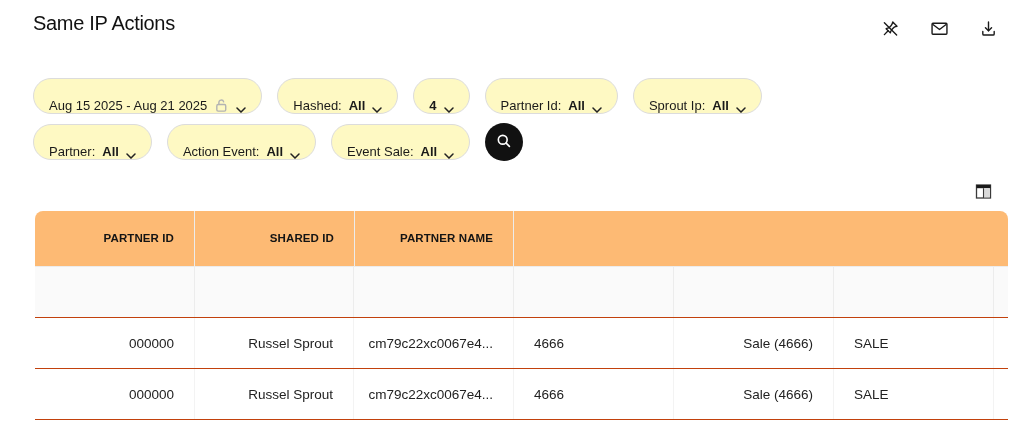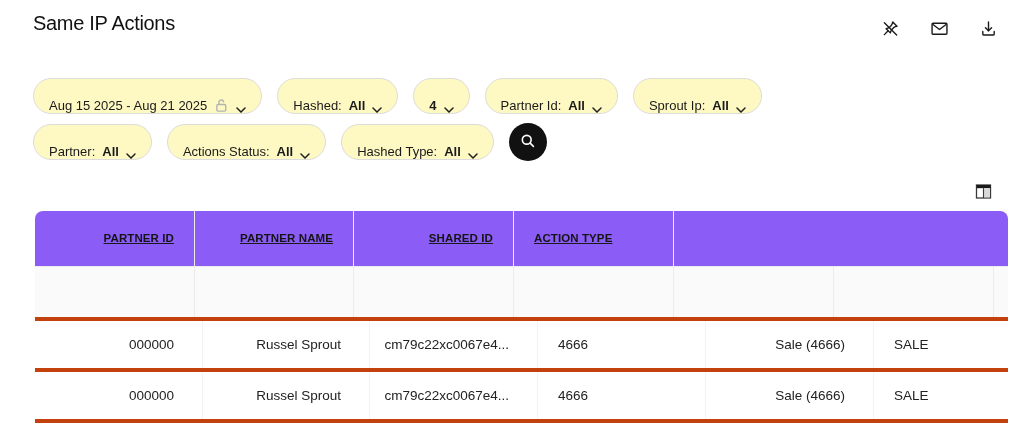--- a/index.html
+++ b/index.html
@@ -30,23 +30,23 @@
     cursor:pointer; margin-left:0; }
 
   
   .col-select { position:absolute; left:975px; top:183px; width:17px; height:17px;
     background:none; border:none; padding:0; cursor:pointer; line-height:0; }
 
   
   .table { position:absolute; left:35px; top:211px; width:973px;
     border-radius:8px 8px 0 0; overflow:hidden; font-size:13.5px; }
   .tr { display:flex; width:100%; }
-  .thead { background:#8b5cf6; height:55px;text-decoration:underline; }
+  .thead { background:#fdba74; height:55px; }
   .frow  { background:#fafafa; height:51px; border-top:1px solid #ececec; }
-  .trow  { background:#fff; height:51px; border-top:4px solid #c2410c;gap:8px; }
+  .trow  { background:#fff; height:51px; border-top:1px solid #c2410c; }
   .th, .td { display:flex; align-items:center; padding:0 20px; height:100%; }
   .th { font-size:11.5px; font-weight:700; text-transform:uppercase;
     color:#141414; line-height:1.25; letter-spacing:0.1px; }
   .thead .th + .th, .frow .td + .td { border-left:1px solid #ececec; }
   .trow .td + .td { border-left:1px solid #f3f3f3; }
   .a-right { justify-content:flex-end; text-align:right; }
   .a-left  { justify-content:flex-start; text-align:left; }
   .col-0 { width:159px; flex:none; }
   .col-1 { width:159px; flex:none; }
   .col-2, .col-3, .col-4, .col-5 { width:160px; flex:none; }
@@ -149,31 +149,31 @@
     <span>Partner:</span>
     <span class="val">All</span>
     <span>
       <svg width="10" height="6" viewBox="0 0 10 6" fill="none" stroke="#222" stroke-width="1.5" stroke-linecap="round">
           <polyline points="1,1 5,5 9,1"></polyline>
         </svg>
     </span>
   </button>
 
   <button class="pill">
-    <span>Actions Status:</span>
-    <span class="val">All</span>
-    <span>
-      <svg width="10" height="6" viewBox="0 0 10 6" fill="none" stroke="#222" stroke-width="1.5" stroke-linecap="round">
-          <polyline points="1,1 5,5 9,1"></polyline>
-        </svg>
-    </span>
-  </button>
-
-  <button class="pill">
-    <span>Hashed Type:</span>
+    <span>Action Event:</span>
+    <span class="val">All</span>
+    <span>
+      <svg width="10" height="6" viewBox="0 0 10 6" fill="none" stroke="#222" stroke-width="1.5" stroke-linecap="round">
+          <polyline points="1,1 5,5 9,1"></polyline>
+        </svg>
+    </span>
+  </button>
+
+  <button class="pill">
+    <span>Event Sale:</span>
     <span class="val">All</span>
     <span>
       <svg width="10" height="6" viewBox="0 0 10 6" fill="none" stroke="#222" stroke-width="1.5" stroke-linecap="round">
           <polyline points="1,1 5,5 9,1"></polyline>
         </svg>
     </span>
   </button>
 
   <button class="search-btn">
     <span>
@@ -192,23 +192,22 @@
       <rect x="1.5" y="2" width="14" height="3.2" fill="#1a1a1a"></rect>
       <rect x="8.5" y="5.2" width="6.3" height="9.1" fill="#d9d9d9"></rect>
       <line x1="8.5" y1="5.2" x2="8.5" y2="15" stroke="#3a3a3a" stroke-width="1.1"></line>
     </svg>
   </span>
 </button>
 
 <div class="table">
   <div class="tr thead">
       <div class="th col-0 a-right">PARTNER ID</div>
+      <div class="th col-2 a-right">SHARED ID</div>
       <div class="th col-1 a-right">PARTNER NAME</div>
-      <div class="th col-2 a-right">SHARED ID</div>
-      <div class="th col-5 a-left">ACTION TYPE</div>
       <div class="th col-6 a-left"></div>
     </div>
   <div class="tr frow">
       <div class="td col-0"></div>
       <div class="td col-1"></div>
       <div class="td col-2"></div>
       <div class="td col-3"></div>
       <div class="td col-4"></div>
       <div class="td col-5"></div>
       <div class="td col-6"></div>

